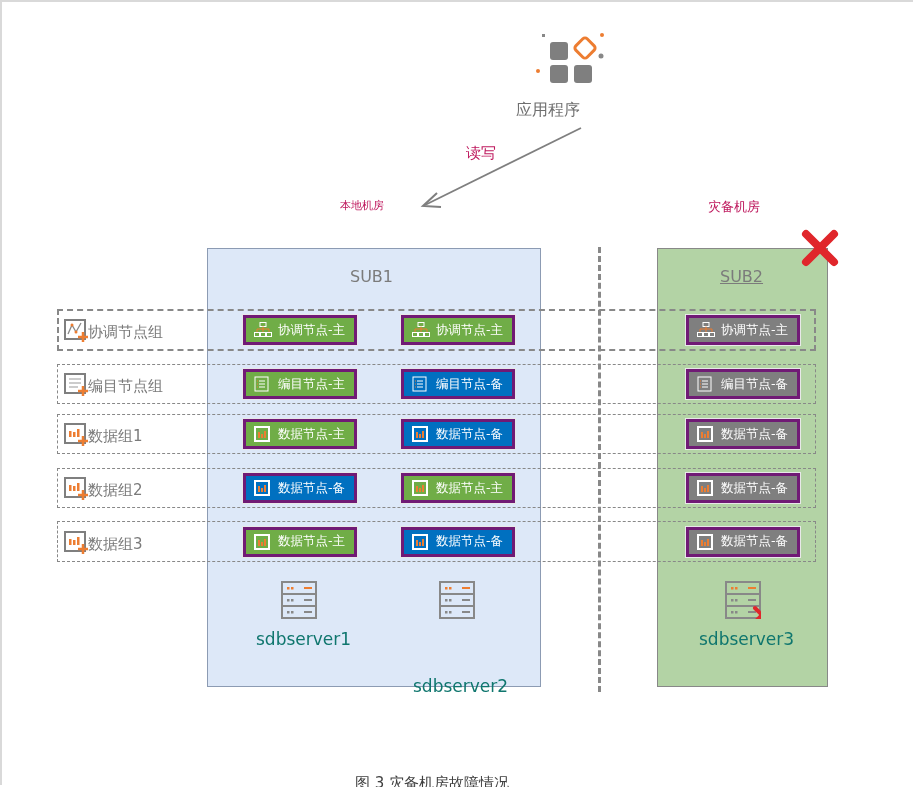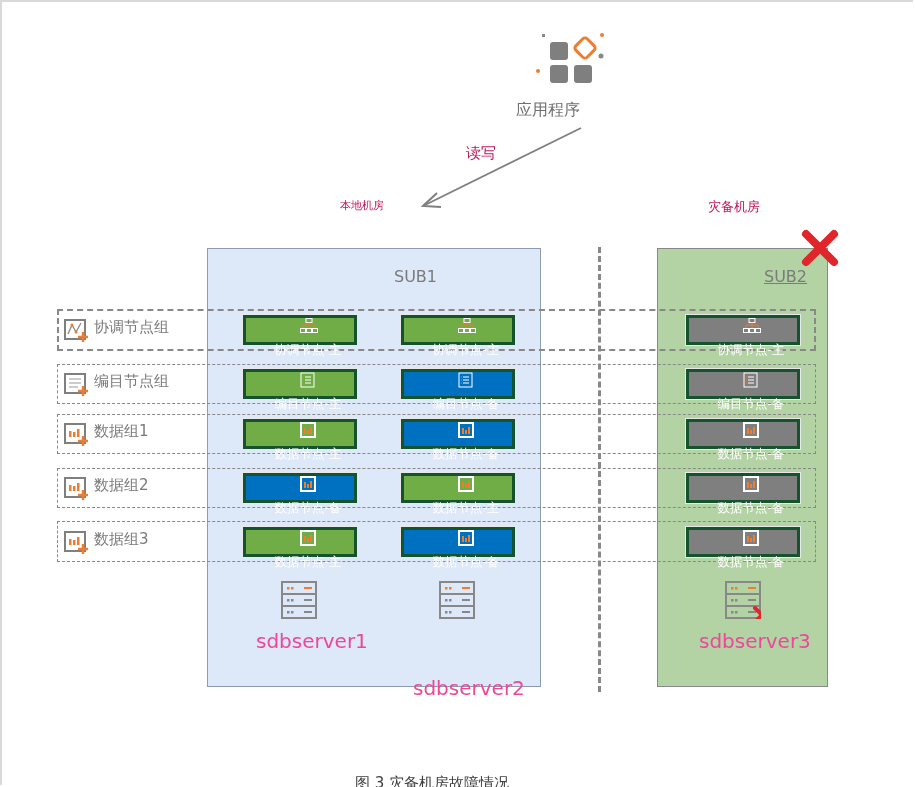--- a/index.html
+++ b/index.html
@@ -6,34 +6,34 @@
   body{width:915px;height:787px;position:relative;background:#fff;font-family:"DejaVu Sans","Liberation Sans",sans-serif;overflow:hidden;}
   .frame{position:absolute;left:0;top:0;width:911px;height:783px;border:2px solid #d9d9d9;border-right:none;border-bottom:none;}
   .abs{position:absolute;}
   .txt{color:#be185d;font-size:15px;white-space:nowrap;}
   .app-label{left:516px;top:100px;font-size:16px;color:#6f6f6f;}
   .rw-label{left:466px;top:144px;font-size:15px;}
   .local-label{left:340px;top:198px;font-size:11px;}
   .dr-label{left:708px;top:198px;font-size:13px;}
   .sub1{left:207px;top:248px;width:334px;height:439px;background:#dde8f8;border:1px solid #8c9bb3;box-sizing:border-box;}
   .sub2{left:657px;top:248px;width:171px;height:439px;background:#b3d3a5;border:1px solid #888;box-sizing:border-box;}
-  .sub-title{font-size:16px;color:#7b7b7b;margin-left:44px;}
+  .sub-title{font-size:16px;color:#7b7b7b;}
   .vdiv{left:598px;top:247px;height:445px;border-left:3px dashed #888;}
   .group{left:57px;width:759px;border:2px dashed #888;box-sizing:border-box;}
   .group.thin{border-width:1.5px;}
-  .glabel{left:64px;display:flex;align-items:flex-start;gap:6px;}
+  .glabel{left:64px;display:flex;align-items:flex-end;}
   .glabel .gtext{font-size:15px;color:#7a7a7a;}
   .gicon{width:24px;height:24px;position:relative;}
-  .node{width:114px;height:30px;box-sizing:border-box;border:3px solid #14532d;box-shadow:0 0 0 1px #e8e8e8;display:flex;align-items:center;padding-left:16px;gap:8px;color:#fff;font-size:12.5px;white-space:nowrap;flex-direction:column;}
+  .node{width:114px;height:30px;box-sizing:border-box;border:3px solid #701a75;box-shadow:0 0 0 1px #e8e8e8;display:flex;align-items:center;padding-left:8px;gap:8px;color:#fff;font-size:12.5px;white-space:nowrap;}
   .node.green{background:#70ad47;}
   .node.blue{background:#0070c0;}
   .node.gray{background:#7f7f7f;}
   .nicon{width:16px;height:16px;position:relative;flex:none;}
   .server{width:36px;height:38px;}
-  .srv-label{font-size:20px;color:#ec4899;}
+  .srv-label{font-size:17px;color:#0f766e;}
   .caption{left:355px;top:738px;font-size:15px;color:#404040;margin-top:36px;}
 </style>
 </head>
 <body>
 
 <div class="frame"></div>
 
 <svg class="abs" style="left:535px;top:30px;" width="75" height="60">
   <rect x="7" y="4" width="3" height="3" fill="#888"></rect>
   <rect x="15" y="12" width="18" height="18" rx="3" fill="#7f7f7f"></rect>

